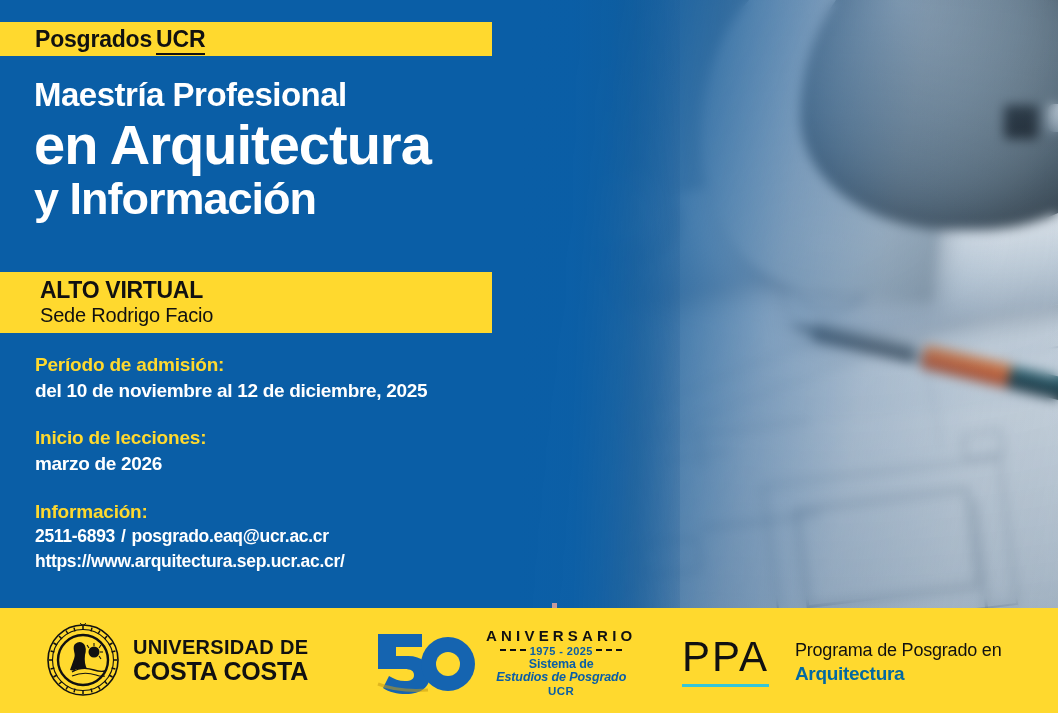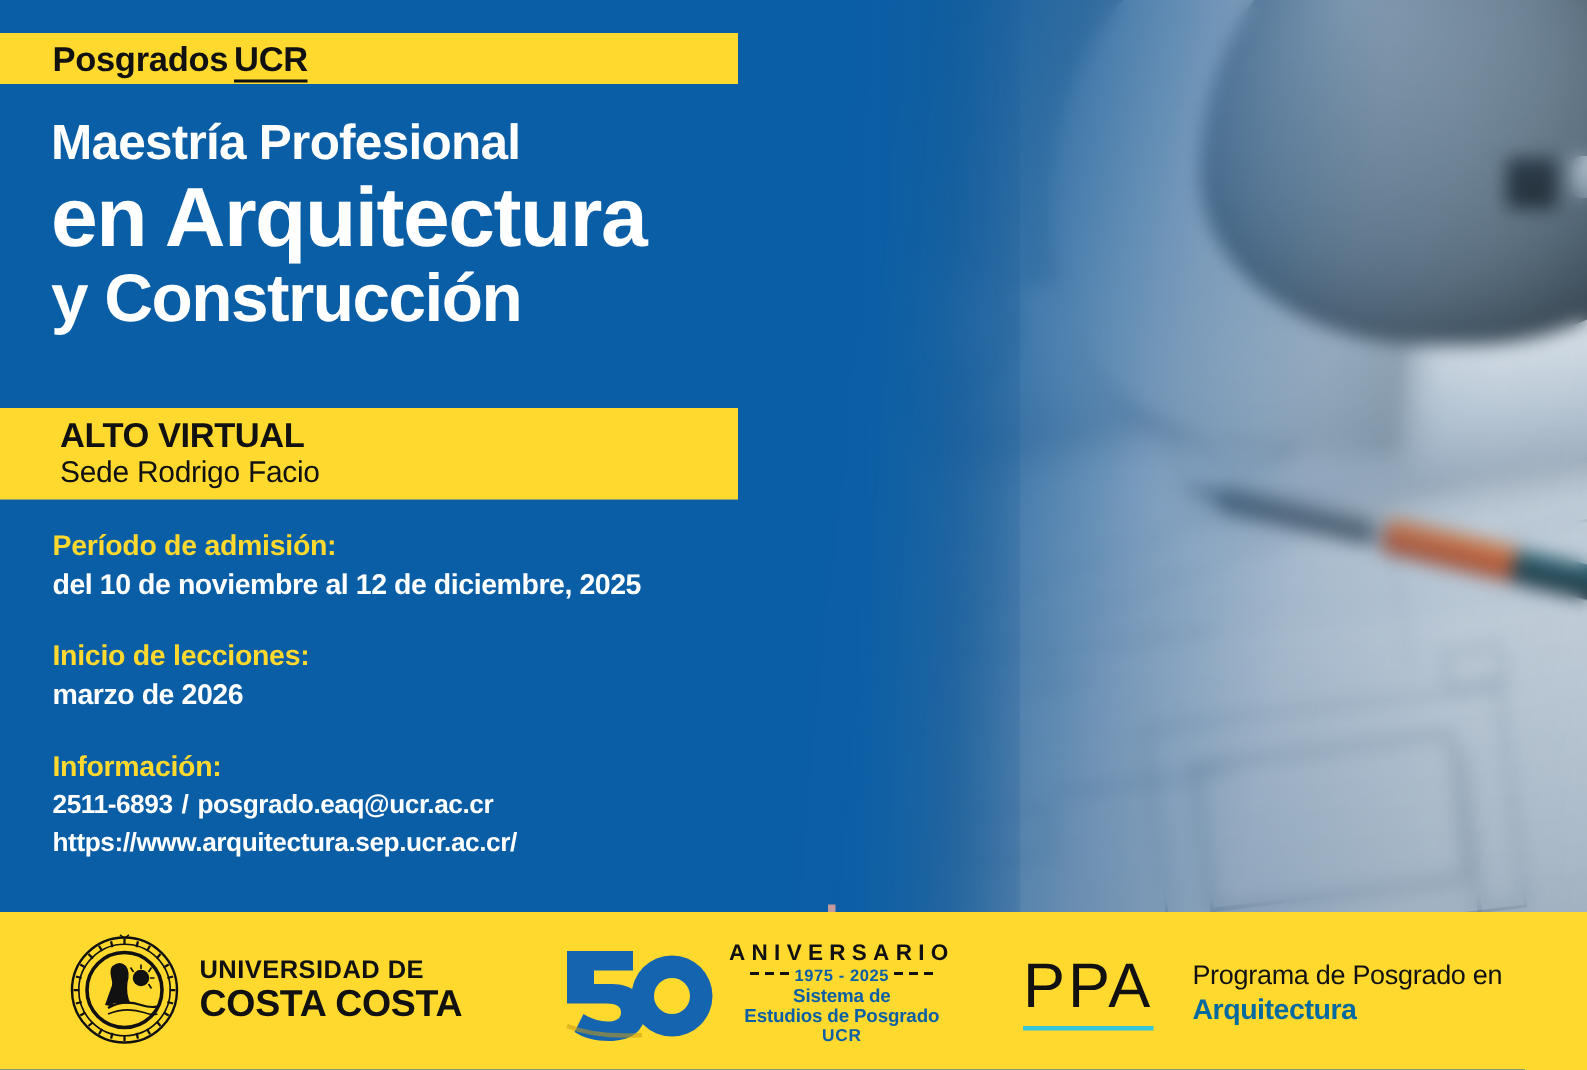--- a/index.html
+++ b/index.html
@@ -138,31 +138,31 @@
 
   
   .footer{
     position:absolute;left:0;top:608px;width:1058px;height:105px;
     background:#ffd92e;display:flex;align-items:center;
   }
   .logo-ucr{position:absolute;left:45px;top:14px;display:flex;align-items:center;gap:12px;}
   .seal{width:76px;height:76px;border-radius:50%;position:relative;}
   .seal svg{display:block;}
   .ucr-words{line-height:1.0;}
-  .ucr-words .u1{display:block;font-size:17px;font-weight:bold;color:#111;letter-spacing:.3px;}
+  .ucr-words .u1{display:block;font-size:20px;font-weight:bold;color:#111;letter-spacing:.3px;}
   .ucr-words .u2{display:block;font-size:25px;font-weight:bold;color:#111;letter-spacing:-.2px;margin-top:2px;}
 
   .logo-50{position:absolute;left:370px;top:18px;display:flex;align-items:center;gap:6px;}
   .fifty{position:relative;width:110px;height:66px;}
   .fifty svg{display:block;}
   .anniv{line-height:1.05;text-align:center;padding-top:2px;}
   .anniv .a1{display:block;font-size:15px;font-weight:bold;color:#111;letter-spacing:4.2px;}
   .anniv .a2{display:block;font-size:11px;font-weight:bold;color:#0a5ea6;letter-spacing:.4px;margin:2px 0 1px;}
   .anniv .a3{display:block;font-size:12.5px;font-weight:bold;color:#0a5ea6;letter-spacing:-.1px;}
-  .anniv .a4{display:block;font-size:12.5px;font-weight:bold;color:#0a5ea6;letter-spacing:-.1px;}
+  .anniv .a4{display:block;font-size:12.5px;font-weight:bold;color:#0a5ea6;letter-spacing:-.1px;font-style:italic;}
   .anniv .a5{display:block;font-size:11.5px;font-weight:bold;color:#0a5ea6;letter-spacing:.5px;}
   .dashes{display:inline-block;width:26px;border-top:2px dashed #111;vertical-align:4px;}
 
   .logo-ppa{position:absolute;left:682px;top:28px;display:flex;align-items:flex-start;gap:26px;}
   .ppa-mark{position:relative;}
   .ppa-mark .p1{font-size:42px;font-weight:400;color:#111;letter-spacing:2px;line-height:1;}
   .ppa-mark .p-underline{margin-top:6px;height:3px;background:#35c6d8;width:100%;}
   .ppa-words{line-height:1.2;padding-top:4px;}
   .ppa-words .w1{display:block;font-size:18px;font-weight:400;color:#111;letter-spacing:-.2px;}
   .ppa-words .w2{display:block;font-size:19px;font-weight:bold;color:#0369a1;letter-spacing:-.3px;margin-top:1px;}
@@ -225,21 +225,21 @@
 
   <div class="band-brand">
     <div class="brand-text">
       <span class="b1">Posgrados</span><span class="b2">UCR</span>
     </div>
   </div>
 
   <div class="title">
     <span class="l1">Maestría Profesional</span>
     <span class="l2">en Arquitectura</span>
-    <span class="l3">y Construcción</span>
+    <span class="l3">y Información</span>
   </div>
 
   <div class="band-mode">
     <span class="m1">ALTO VIRTUAL</span>
     <span class="m2">Sede Rodrigo Facio</span>
   </div>
 
   <div class="info">
 
     <div class="info-group">

